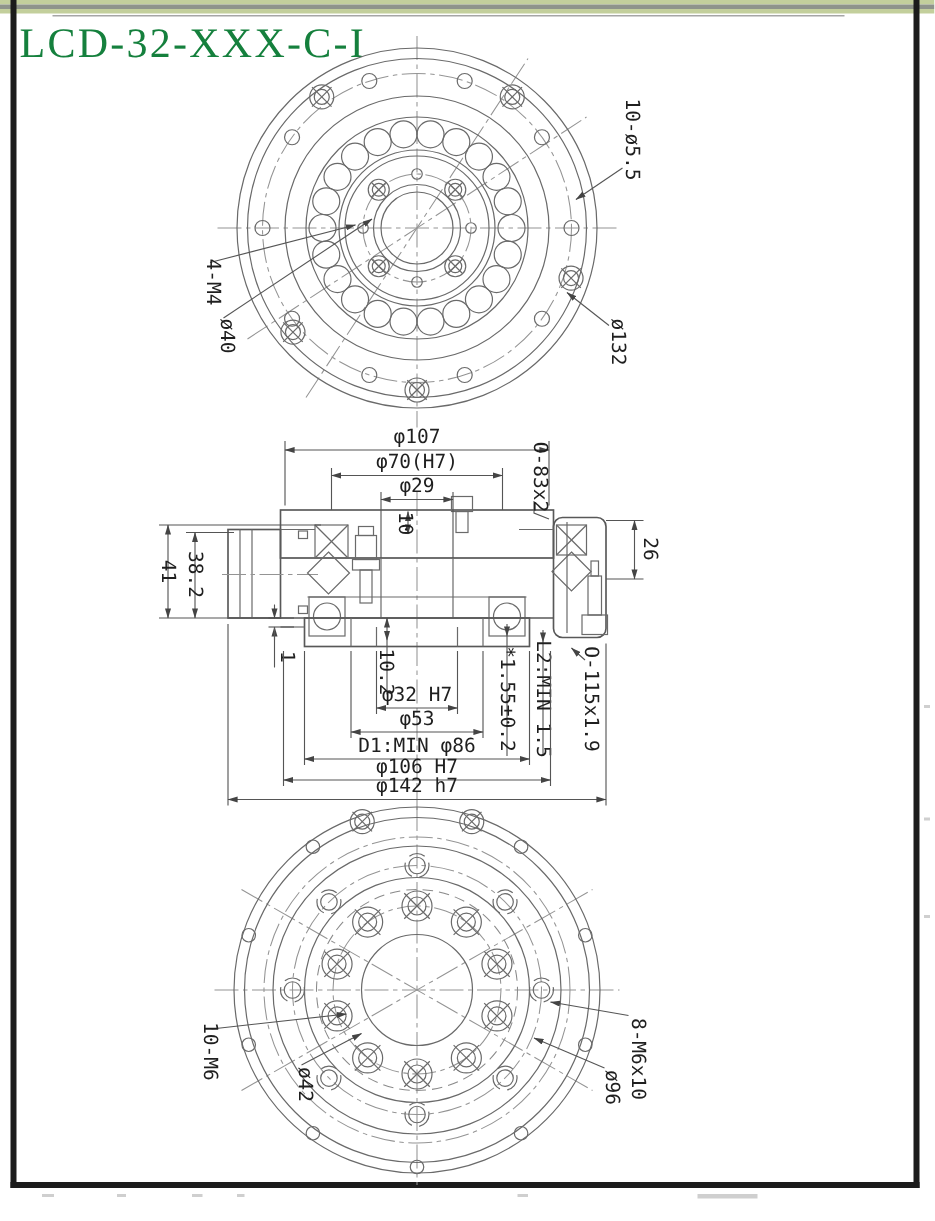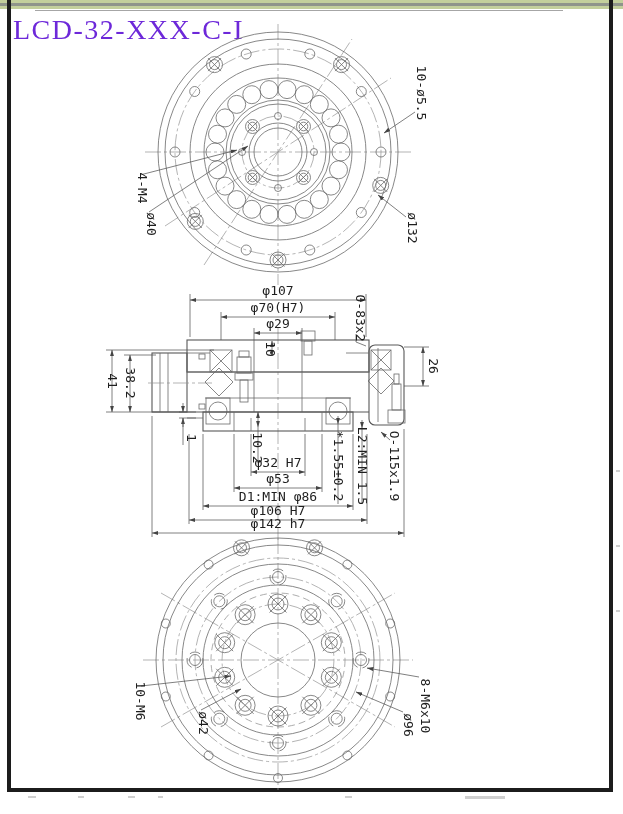--- a/index.html
+++ b/index.html
@@ -12,21 +12,21 @@
   .strip.g3{top:6px;height:3px;background:#c3cf9c;}
   
   .bar{position:absolute;background:#1c1c1c;}
   .bar.left{left:7px;top:0;width:4px;height:792px;}
   .bar.right{left:609px;top:0;width:4px;height:792px;}
   .bar.bottom{left:7px;top:788px;width:606px;height:4px;}
   .topline{position:absolute;left:35px;top:10px;width:528px;height:1px;background:#a6a6a6;}
   .artifact{position:absolute;background:#cfcfcf;}
   
   .title{position:absolute;left:13px;top:14px;font-family:"Liberation Serif",serif;
-         font-size:28px;letter-spacing:1.5px;color:#6d28d9;white-space:nowrap;}
+         font-size:28px;letter-spacing:1.5px;color:#15803d;white-space:nowrap;}
   svg{position:absolute;left:0;top:0;}
   .ln{stroke:#6a6a6a;stroke-width:0.8;fill:none;}
   .pt{stroke:#585858;stroke-width:1.1;fill:none;}
   .dm{stroke:#555;stroke-width:0.75;fill:none;}
   .cl{stroke:#949494;stroke-width:0.7;fill:none;stroke-dasharray:16 3 3 3;}
   .dsh{stroke:#8a8a8a;stroke-width:0.7;fill:none;stroke-dasharray:7 4;}
   .dimtext{font-family:"DejaVu Sans Mono",monospace;font-size:13px;fill:#1f1f1f;}
 </style>
 </head>
 <body>

